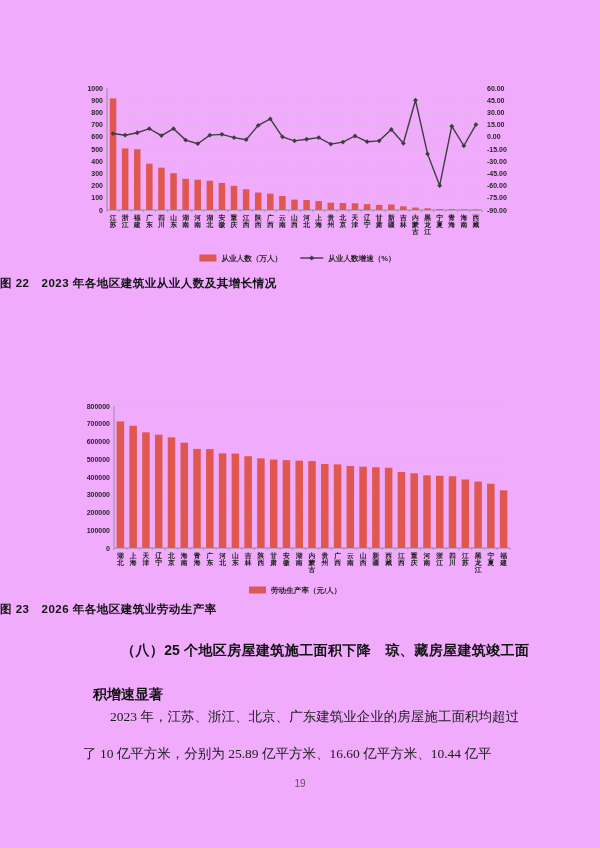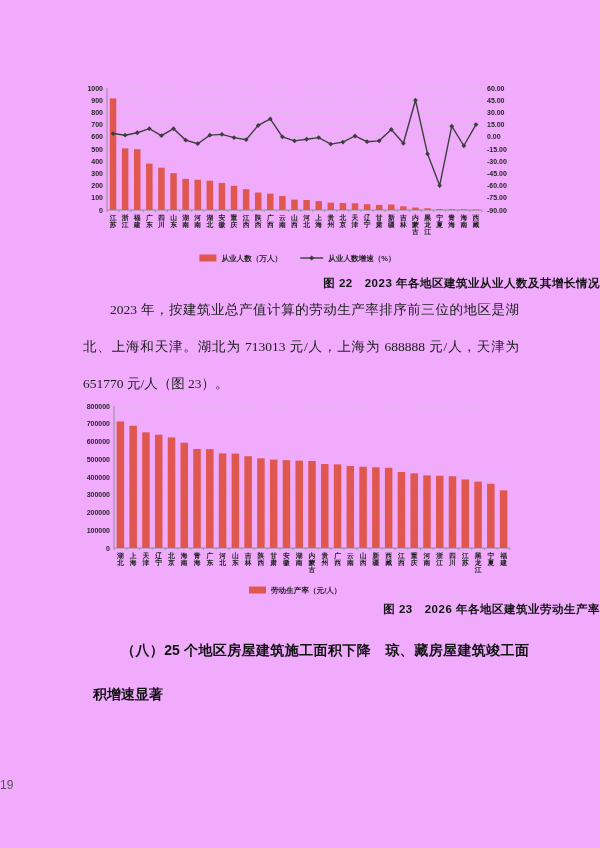--- a/index.html
+++ b/index.html
@@ -7,40 +7,40 @@
     position:relative;
     width:600px;height:848px;
     background:#f0abfc;
     overflow:hidden;
     font-family:"Liberation Serif","DejaVu Serif",serif;
     color:#161616;
   }
   .chart-svg{position:absolute;display:block;}
   .caption{
     position:absolute;left:0;width:600px;
-    text-align:right;
+    text-align:left;
     font-family:"Liberation Sans","DejaVu Sans",sans-serif;
     font-weight:bold;font-size:11.5px;color:#131313;
     letter-spacing:0.5px;
   }
   .body-par{
     position:absolute;left:83px;width:436px;
     font-size:13.5px;line-height:37px;
     text-align:justify;text-indent:2em;
     color:#1b1b1b;
   }
   .section-heading{
     position:absolute;left:93px;width:436px;
     font-family:"Liberation Sans","DejaVu Sans",sans-serif;
     font-weight:bold;font-size:14px;line-height:44px;
     text-align:justify;text-indent:2em;color:#111;
   }
   .page-number{
     position:absolute;left:0;top:778px;width:600px;
-    text-align:left;font-size:12px;color:#555;
+    text-align:center;font-size:10px;color:#555;
     font-family:"Liberation Sans","DejaVu Sans",sans-serif;
   }
 </style>
 </head>
 <body>
 
 <div class="page">
 
   <svg id="chart22" class="chart-svg" style="left:60px;top:76px;" width="476" height="200">
       <line x1="47" y1="134" x2="422" y2="134" stroke="#c6c6c6" stroke-width="0.7" stroke-dasharray="1.6,1.9"></line>
@@ -206,21 +206,20 @@
       <text text-anchor="middle" font-size="6.8" font-weight="bold" fill="#1e1e1e" font-family="&quot;Liberation Sans&quot;,sans-serif"><tspan x="415.95161290322585" y="144">西</tspan><tspan x="415.95161290322585" y="151.2">藏</tspan></text>
       <rect x="139.4" y="178.5" width="17" height="7" fill="#df574e"></rect>
       <text x="161.4" y="184.8" font-size="7.6" font-weight="bold" fill="#1e1e1e" font-family="&quot;Liberation Sans&quot;,sans-serif">从业人数（万人）</text>
       <line x1="240.2" y1="182" x2="263.2" y2="182" stroke="#3d3d3d" stroke-width="1.4"></line>
       <path d="M 251.7 179.4 L 254.29999999999998 182 L 251.7 184.6 L 249.1 182 Z" fill="#3d3d3d"></path>
       <text x="268.2" y="184.8" font-size="7.6" font-weight="bold" fill="#1e1e1e" font-family="&quot;Liberation Sans&quot;,sans-serif">从业人数增速（%）</text>
     </svg>
 
   <div class="caption" style="top:276px;">图 22　2023 年各地区建筑业从业人数及其增长情况</div>
 
-  <div class="body-par" style="top:291px;">2023 年，按建筑业总产值计算的劳动生产率排序前三位的地区是湖北、上海和天津。湖北为 713013 元/人，上海为 688888 元/人，天津为 651770 元/人（图 23）。</div>
 
   <svg id="chart23" class="chart-svg" style="left:60px;top:396px;" width="476" height="206">
       <line x1="54" y1="152" x2="450" y2="152" stroke="#c6c6c6" stroke-width="0.7" stroke-dasharray="1.6,1.9"></line>
       <text x="50" y="154.6" text-anchor="end" font-size="7" font-weight="bold" fill="#262626" font-family="&quot;Liberation Sans&quot;,sans-serif">0</text>
       <line x1="54" y1="134.25" x2="450" y2="134.25" stroke="#c6c6c6" stroke-width="0.7" stroke-dasharray="1.6,1.9"></line>
       <text x="50" y="136.85" text-anchor="end" font-size="7" font-weight="bold" fill="#262626" font-family="&quot;Liberation Sans&quot;,sans-serif">100000</text>
       <line x1="54" y1="116.5" x2="450" y2="116.5" stroke="#c6c6c6" stroke-width="0.7" stroke-dasharray="1.6,1.9"></line>
       <text x="50" y="119.1" text-anchor="end" font-size="7" font-weight="bold" fill="#262626" font-family="&quot;Liberation Sans&quot;,sans-serif">200000</text>
       <line x1="54" y1="98.75" x2="450" y2="98.75" stroke="#c6c6c6" stroke-width="0.7" stroke-dasharray="1.6,1.9"></line>
       <text x="50" y="101.35" text-anchor="end" font-size="7" font-weight="bold" fill="#262626" font-family="&quot;Liberation Sans&quot;,sans-serif">300000</text>
@@ -331,16 +330,17 @@
       <text text-anchor="middle" font-size="6.8" font-weight="bold" fill="#1e1e1e" font-family="&quot;Liberation Sans&quot;,sans-serif"><tspan x="430.83870967741933" y="162">宁</tspan><tspan x="430.83870967741933" y="169.2">夏</tspan></text>
       <text text-anchor="middle" font-size="6.8" font-weight="bold" fill="#1e1e1e" font-family="&quot;Liberation Sans&quot;,sans-serif"><tspan x="443.6129032258064" y="162">福</tspan><tspan x="443.6129032258064" y="169.2">建</tspan></text>
       <rect x="189" y="190.5" width="17" height="7" fill="#df574e"></rect>
       <text x="211" y="196.8" font-size="7.6" font-weight="bold" fill="#1e1e1e" font-family="&quot;Liberation Sans&quot;,sans-serif">劳动生产率（元/人）</text>
     </svg>
 
   <div class="caption" style="top:602px;">图 23　2026 年各地区建筑业劳动生产率</div>
 
   <div class="section-heading" style="top:628px;">（八）25 个地区房屋建筑施工面积下降　琼、藏房屋建筑竣工面积增速显著</div>
 
+  <div class="body-par" style="top:698px;">2023 年，江苏、浙江、北京、广东建筑业企业的房屋施工面积均超过了 10 亿平方米，分别为 25.89 亿平方米、16.60 亿平方米、10.44 亿平</div>
 
   <div class="page-number">19</div>
 
 </div>
 
 </body></html>

